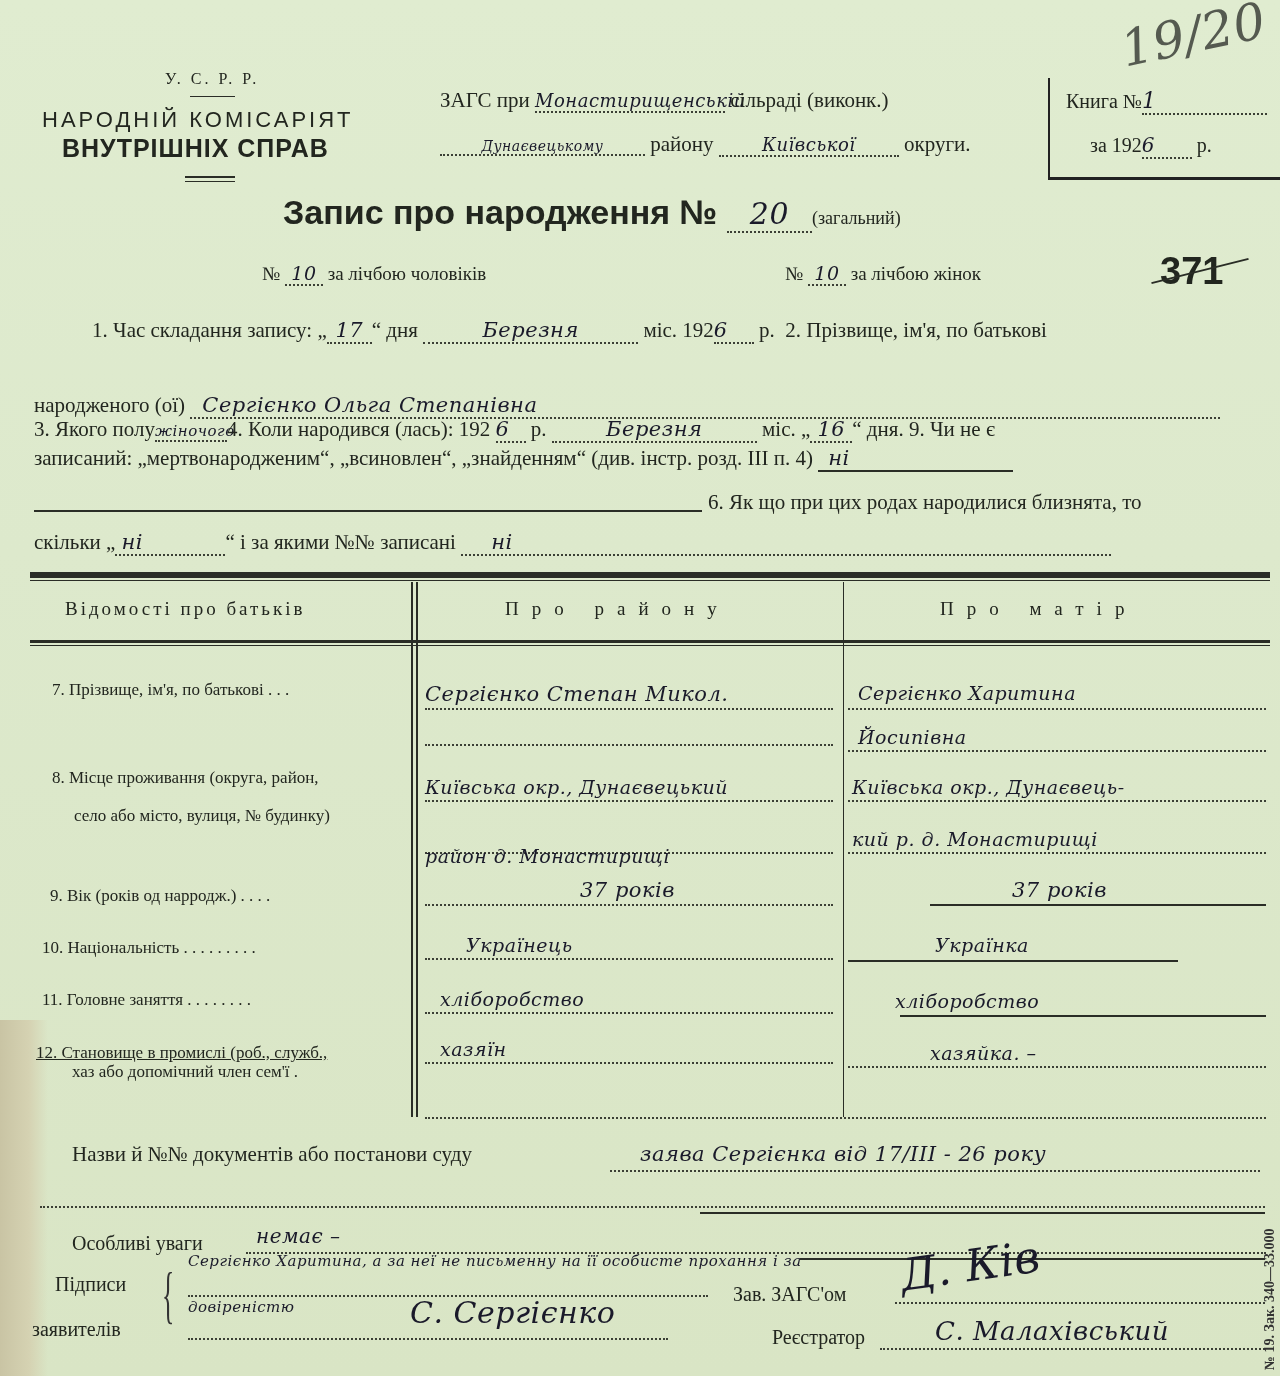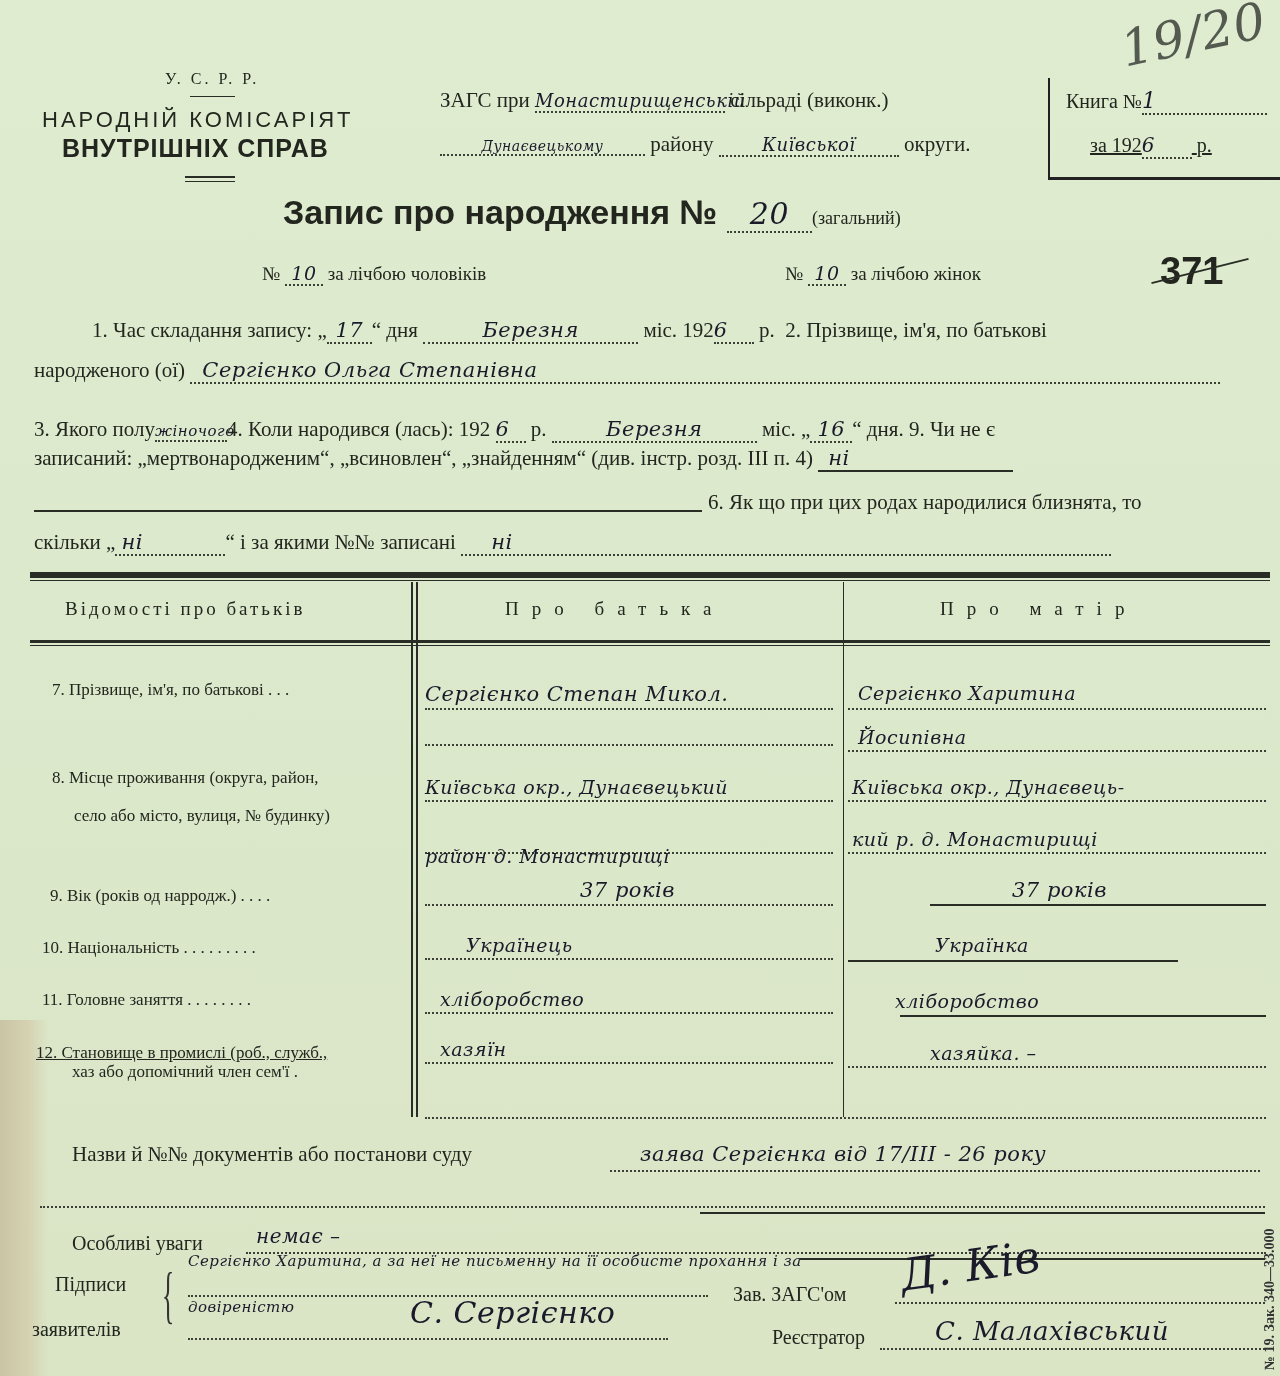--- a/index.html
+++ b/index.html
@@ -69,21 +69,21 @@
   <span>району</span>
   <span class="field hand" style="width:180px;text-align:center;font-size:18px;">Київської</span>
   <span>округи.</span>
 </div>
 
 <div class="abs hand" style="left:1120px;top:6px;font-size:50px;color:#555a50;transform:rotate(-12deg);">19/20</div>
 <div class="abs bookbox"></div>
 <div class="abs print" style="left:1066px;top:88px;font-size:20px;">
   <span>Книга №</span><span class="field hand" style="width:125px;font-size:22px;">1</span>
 </div>
-<div class="abs print" style="left:1090px;top:133px;font-size:20px;text-decoration:underline;">
+<div class="abs print" style="left:1090px;top:133px;font-size:20px;">
   <span>за 192</span><span class="field hand" style="width:50px;font-size:20px;">6</span>
   <span>р.</span>
 </div>
 
 <div class="abs print title">
   <span>Запис про народження №</span>
   <span class="field hand" style="width:85px;font-size:30px;font-weight:normal;text-align:center;">20</span><span style="font-size:18px;font-weight:normal;font-family:'Liberation Serif',serif;">(загальний)</span>
 </div>
 
 <div class="abs print sub" style="left:262px;top:262px;">
@@ -101,21 +101,21 @@
 
 <div class="abs print row" style="left:92px;top:318px;">
   <span>1. Час складання запису: „</span><span class="field hand" style="width:45px;text-align:center;">17</span><span>“ дня</span>
   <span class="field hand" style="width:215px;text-align:center;">Березня</span>
   <span>міс. 192</span><span class="field hand" style="width:40px;">6</span>
   <span>р.</span>
   &nbsp;<span>2. Прізвище, ім'я, по батькові</span>
 </div>
 <div class="abs print row" style="left:34px;top:358px;">
   <span>народженого (ої)</span>
-  <span class="field hand" style="width:1030px;padding-left:12px;">Сергієнко Ольга Степанівна</span>
+  <span class="field hand" style="width:1030px;padding-left:12px;margin-top:35px;">Сергієнко Ольга Степанівна</span>
 </div>
 
 <div class="abs print row" style="left:34px;top:403px;">
   <span>3. Якого полу</span><span class="field hand" style="width:72px;font-size:15px;">жіночого</span><span>4. Коли народився (лась): 192</span>
   <span class="field hand" style="width:30px;">6</span>
   <span>р.</span>
   <span class="field hand" style="width:205px;text-align:center;">Березня</span>
   <span>міс. „</span><span class="field hand" style="width:42px;text-align:center;margin-top:14px;">16</span><span>“ дня.</span>
   <span>9. Чи не є</span>
 </div>
@@ -127,21 +127,21 @@
 <div class="abs print row" style="left:708px;top:490px;">6. Як що при цих родах народилися близнята, то</div>
 <div class="abs print row" style="left:34px;top:530px;">
   <span>скільки „</span><span class="field hand" style="width:110px;padding-left:6px;">ні</span><span>“ і за якими №№ записані</span>
   <span class="field hand" style="width:650px;padding-left:30px;">ні</span>
 </div>
 
 <div class="rule" style="left:30px;top:572px;width:1240px;height:6px;"></div>
 <div class="rule" style="left:30px;top:580px;width:1240px;height:1px;"></div>
 
 <div class="abs print" style="left:65px;top:598px;font-size:19px;letter-spacing:3px;">Відомості про батьків</div>
-<div class="abs print" style="left:505px;top:598px;font-size:19px;letter-spacing:13px;">Про батька</div>
+<div class="abs print" style="left:505px;top:598px;font-size:19px;letter-spacing:13px;">Про району</div>
 <div class="abs print" style="left:940px;top:598px;font-size:19px;letter-spacing:13px;">Про матір</div>
 <div class="rule" style="left:30px;top:640px;width:1240px;height:3px;"></div>
 <div class="rule" style="left:30px;top:645px;width:1240px;height:1px;"></div>
 
 <div class="vrule" style="left:411px;top:582px;height:535px;"></div>
 <div class="vrule" style="left:416px;top:582px;height:535px;"></div>
 <div class="vrule" style="left:843px;top:582px;height:535px;width:1px;"></div>
 
 <div class="abs print" style="left:52px;top:680px;font-size:17px;">7. Прізвище, ім'я, по батькові . . .</div>
 <div class="abs print" style="left:52px;top:768px;font-size:17px;">8. Місце проживання (округа, район,</div>

